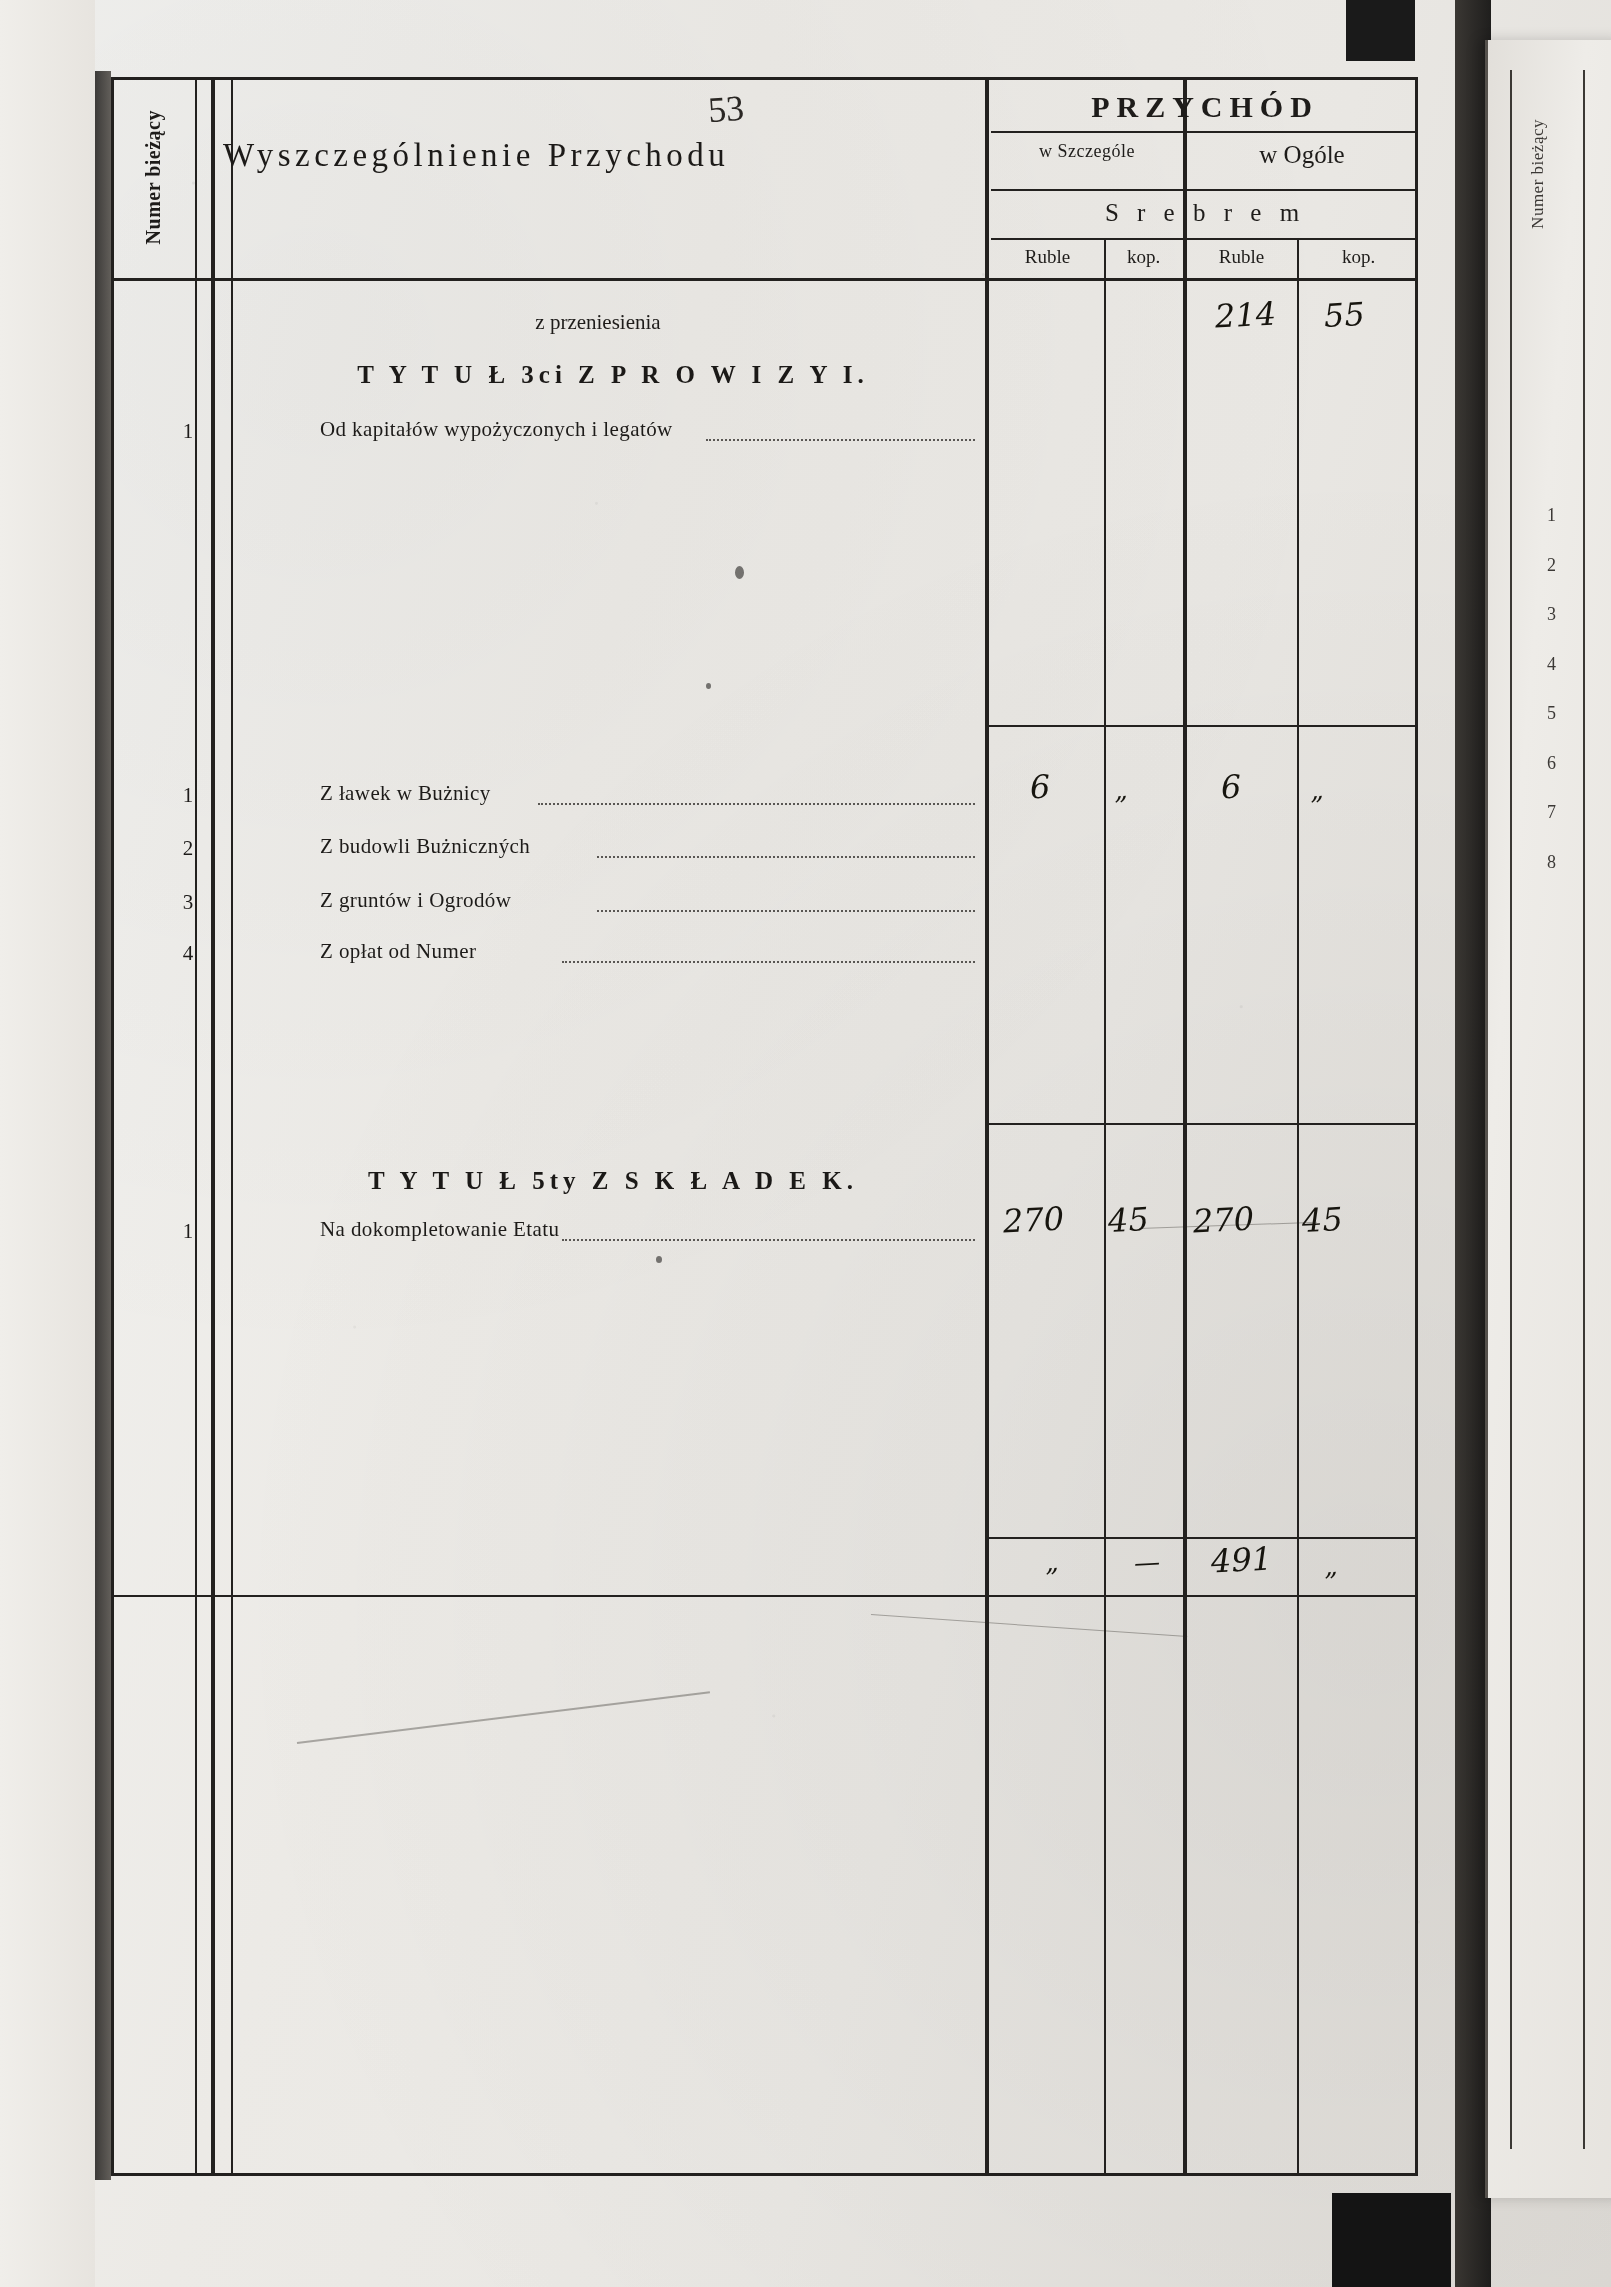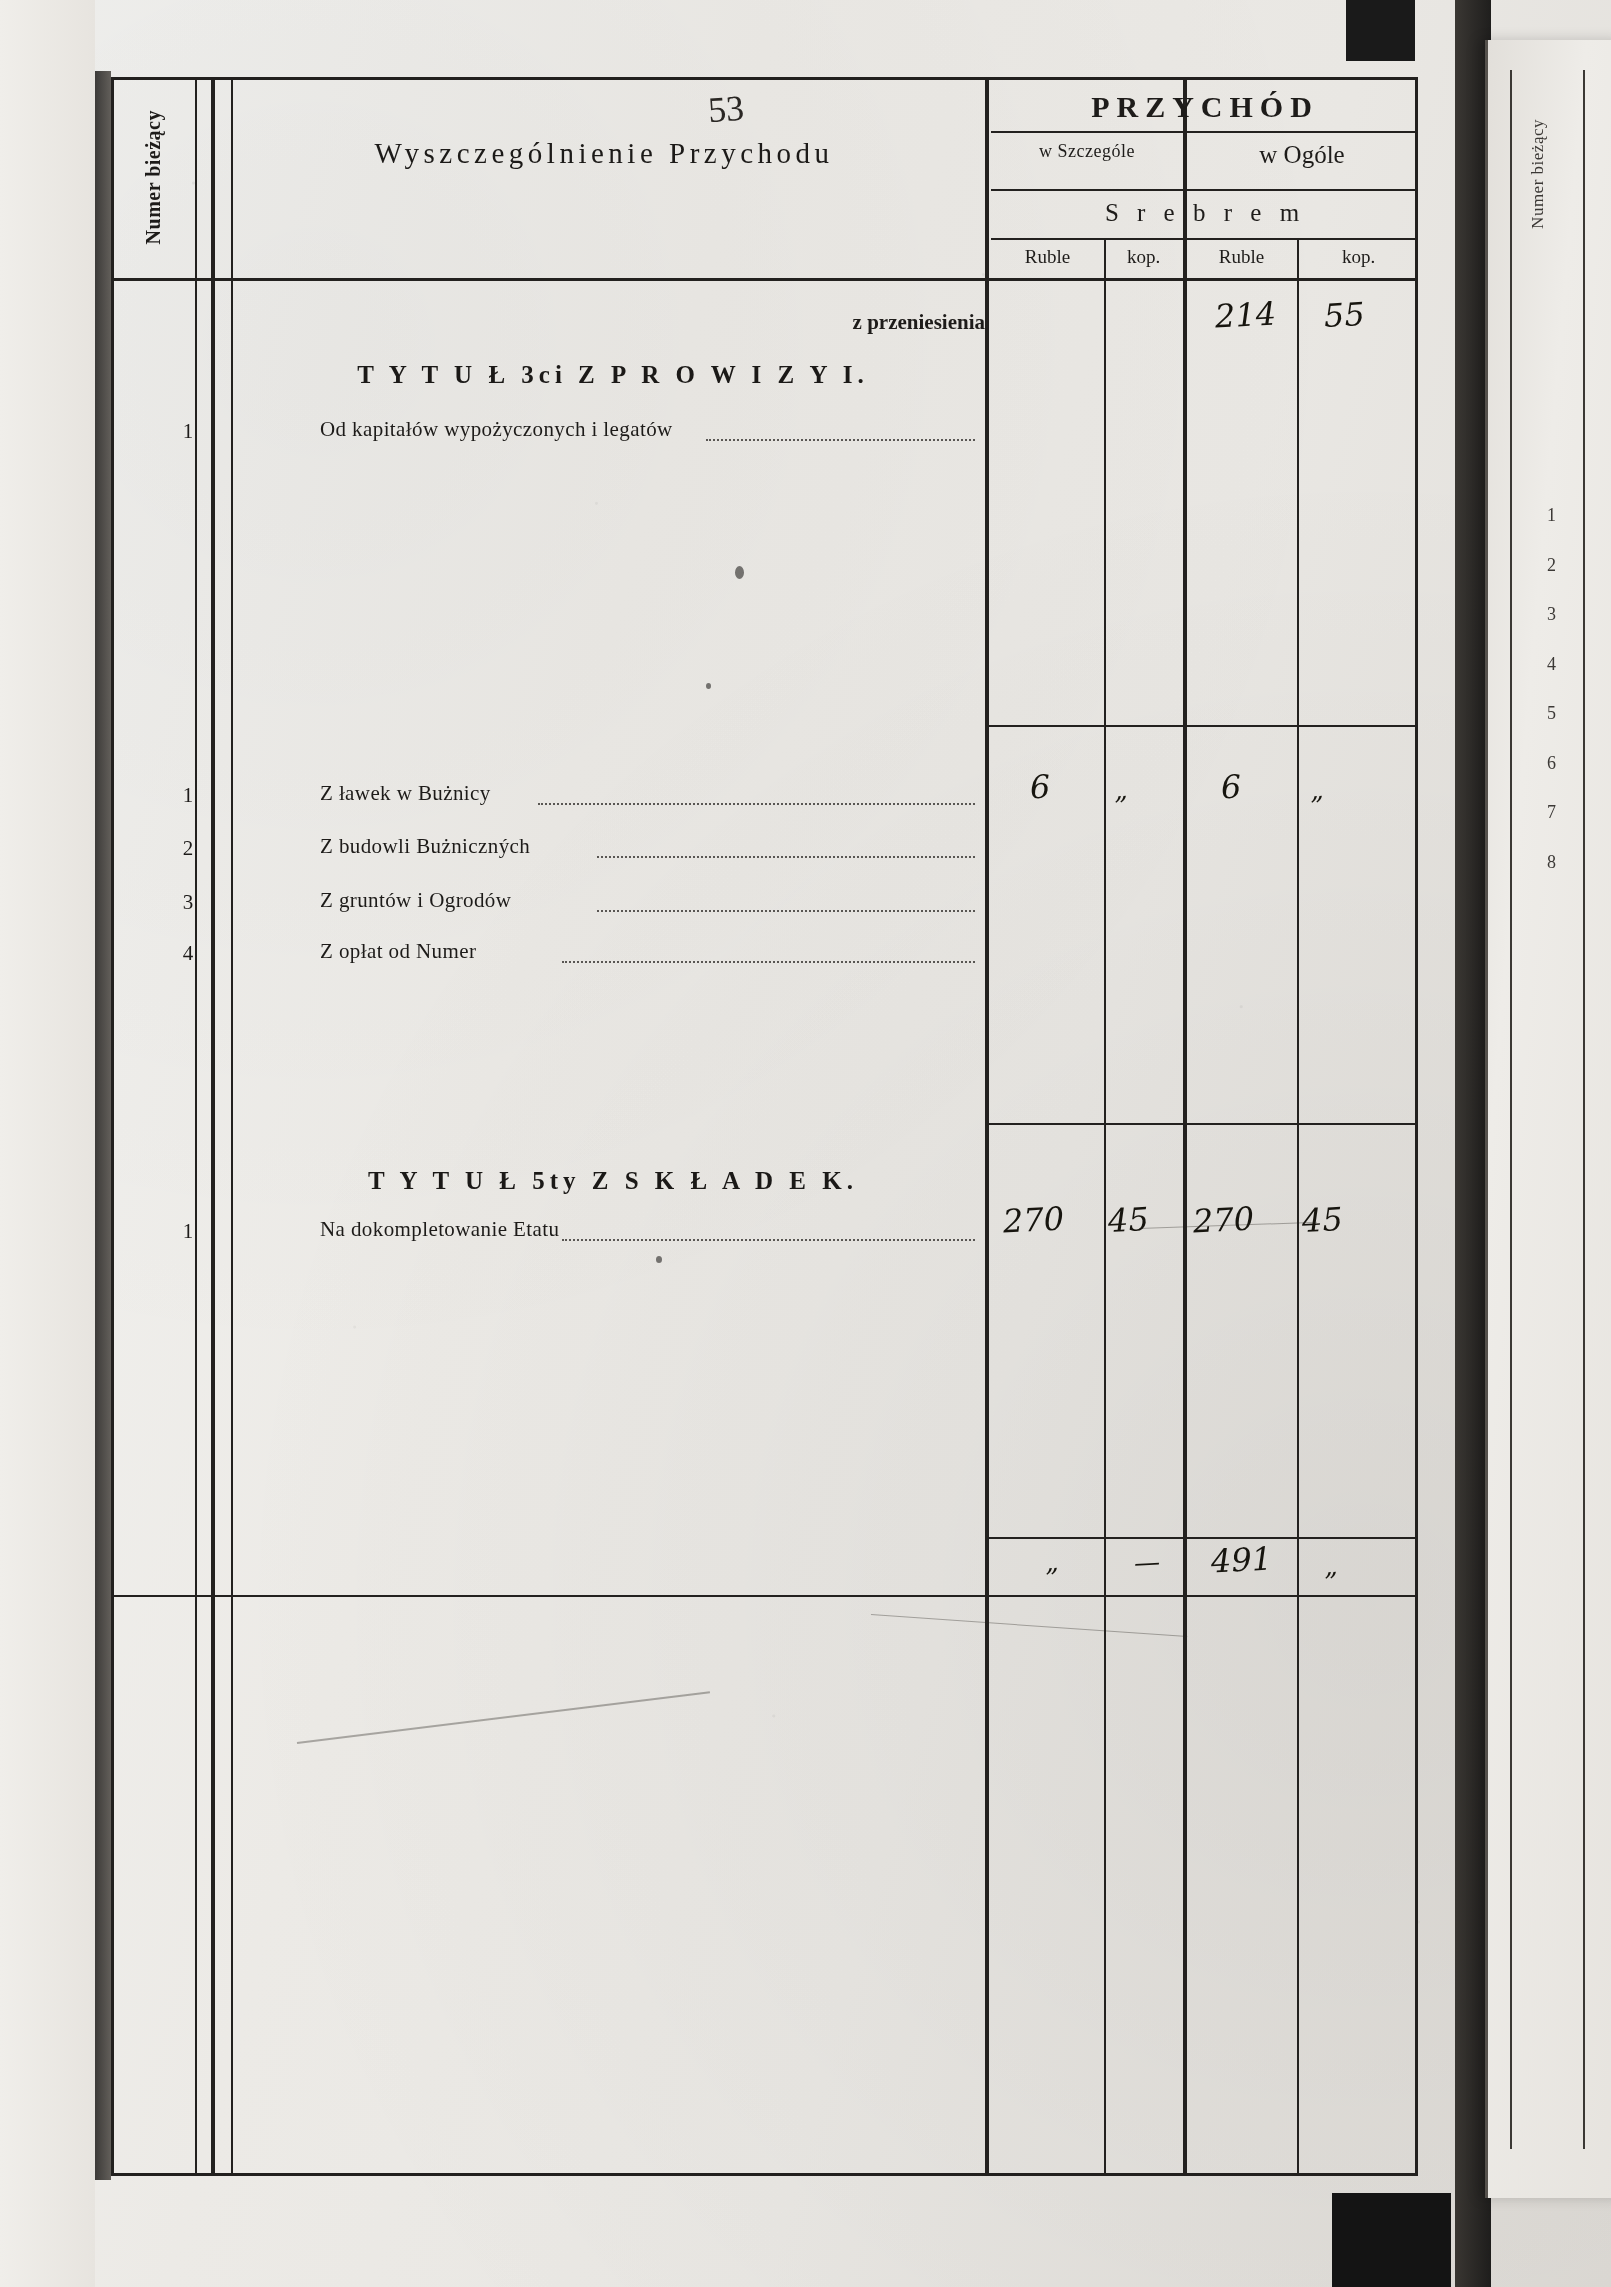--- a/index.html
+++ b/index.html
@@ -126,22 +126,21 @@
   #hdr-ogole     { left: 1071px; top: 61px; width: 234px; font-size: 25px; }
   #hdr-srebrem   { left: 877px; top: 119px; width: 428px; font-size: 25px; letter-spacing: 6px;}
   #hdr-r1 { left: 877px; top: 166px; width: 113px; font-size: 19px;}
   #hdr-k1 { left: 990px; top: 166px; width: 79px; font-size: 19px;}
   #hdr-r2 { left: 1071px; top: 166px; width: 113px; font-size: 19px;}
   #hdr-k2 { left: 1184px; top: 166px; width: 121px; font-size: 19px;}
 
   #hdr-main {
     position: absolute;
     left: 109px; top: 57px; width: 762px;
-    text-align: center;
-    font-size: 29px;
+    font-size: 33px;
     letter-spacing: 4.5px;
     color: #1c1a18;
     font-family: "Liberation Serif", serif;
   }
   #page-number {
     position: absolute;
     left: 594px; top: 8px;
     font-size: 36px;
     color: #2a2724;
     font-family: "Liberation Serif", serif;
@@ -199,25 +198,24 @@
     font-size: 25px;
     font-weight: 700;
     letter-spacing: 5px;
     color: #1b1917;
     padding-left: 15px;
   }
   .right-text {
     position: absolute;
     width: 774px;
     left: 97px;
-    text-align: right;
+    text-align: center;
     box-sizing: border-box;
     font-size: 21px;
     color: #1e1c1a;
-    font-weight: bold;
   }
 
   
   .amount {
     position: absolute;
     font-family: "DejaVu Serif", serif;
     font-size: 32px;
     color: #17150f;
     transform: rotate(-3deg);
     font-style: italic;

